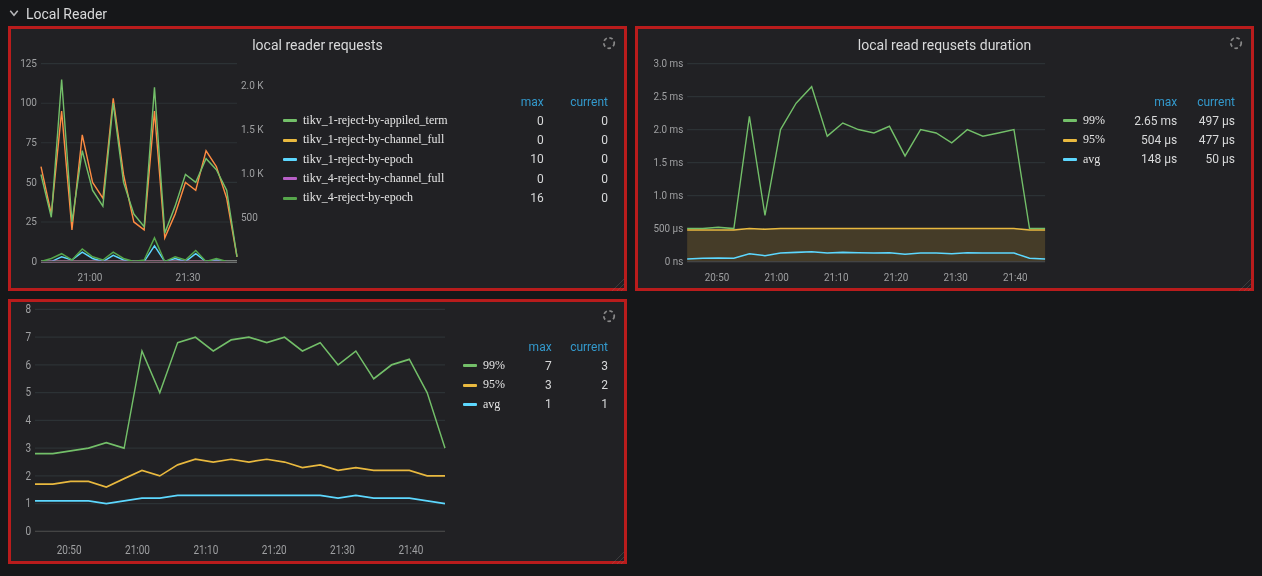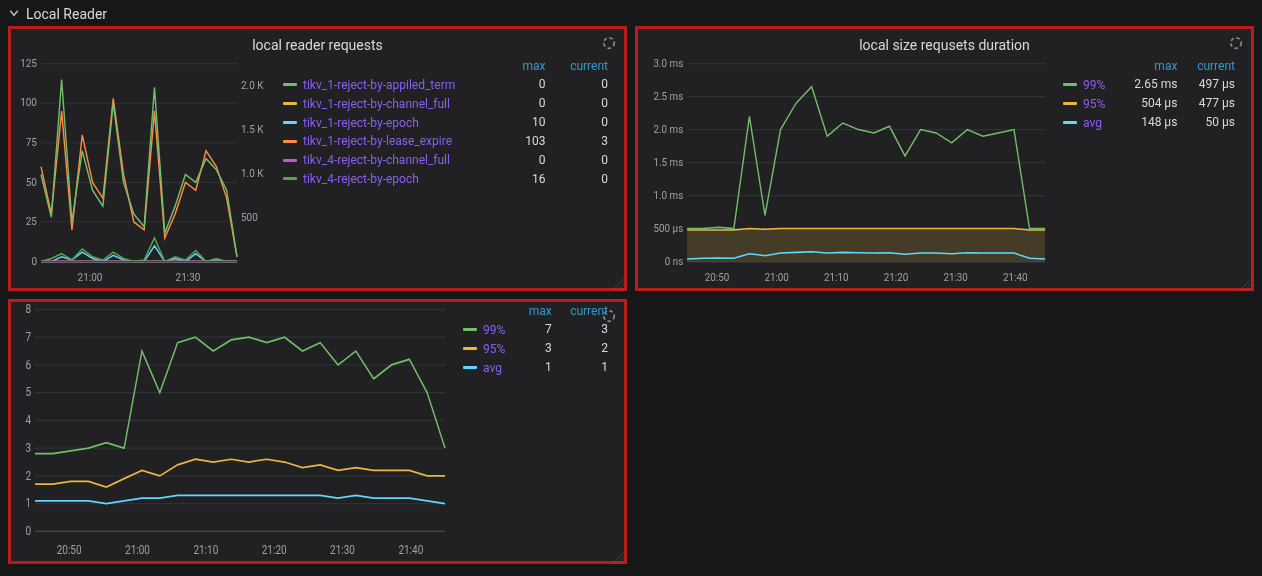--- a/index.html
+++ b/index.html
@@ -55,39 +55,40 @@
     opacity: .25;
   }
   .resize svg { width: 12px; height: 12px; }
   .panel-body { flex: 1; display: flex; min-height: 0; }
   .graph-area { flex: 1; position: relative; min-width: 0; }
   .graph-area svg { width: 100%; height: 100%; display: block; }
   .legend {
     font-size: 12px;
     padding: 0 10px 4px 6px;
     overflow: auto;
+    margin-top: 36px;
   }
   .legend table { width: 100%; border-collapse: collapse; }
   .legend th {
     text-align: right;
     color: #3399cc;
     font-weight: 400;
     padding: 2px 6px;
     cursor: pointer;
   }
   .legend td { padding: 2px 6px; white-space: nowrap; }
   .legend td.val { text-align: right; color: #d8d9da; }
   .legend .swatch {
     display: inline-block;
     width: 14px; height: 3px;
     vertical-align: middle;
     margin-right: 6px;
     border-radius: 1px;
   }
-  .legend .label { color: #8b5cf6; vertical-align: middle; }
+  .legend .label { color: #e5e5e5; vertical-align: middle; font-family: Liberation Serif, serif; }
   .legend-scroll {
     max-height: 195px;
     overflow-y: scroll;
     scrollbar-width: thin;
     scrollbar-color: #555 #212124;
   }
   .legend-scroll::-webkit-scrollbar { width: 6px; }
   .legend-scroll::-webkit-scrollbar-thumb { background: #555; }
   .axis-line { stroke: #444; stroke-width: 1; }
   .series { fill: none; stroke-width: 1.4; }
@@ -170,25 +171,20 @@
                 <td><span class="swatch" style="background:#e9b93f"></span><span class="label">tikv_1-reject-by-channel_full</span></td>
                 <td class="val">0</td>
                 <td class="val">0</td>
               </tr>
               <tr>
                 <td><span class="swatch" style="background:#5dd8ff"></span><span class="label">tikv_1-reject-by-epoch</span></td>
                 <td class="val">10</td>
                 <td class="val">0</td>
               </tr>
               <tr>
-                <td><span class="swatch" style="background:#ff8c42"></span><span class="label">tikv_1-reject-by-lease_expire</span></td>
-                <td class="val">103</td>
-                <td class="val">3</td>
-              </tr>
-              <tr>
                 <td><span class="swatch" style="background:#b85fc7"></span><span class="label">tikv_4-reject-by-channel_full</span></td>
                 <td class="val">0</td>
                 <td class="val">0</td>
               </tr>
               <tr>
                 <td><span class="swatch" style="background:#56a64b"></span><span class="label">tikv_4-reject-by-epoch</span></td>
                 <td class="val">16</td>
                 <td class="val">0</td>
               </tr>
             </tbody>
@@ -201,21 +197,21 @@
     <div class="loading">
       <svg viewBox="0 0 16 16">
           <circle cx="8" cy="8" r="6" fill="none" stroke="#888" stroke-width="2" stroke-dasharray="4 3"></circle>
         </svg>
     </div>
     <div class="resize">
       <svg viewBox="0 0 12 12">
           <path d="M12 0L0 12M12 5L5 12M12 9L9 12" stroke="#888" stroke-width="1"></path>
         </svg>
     </div>
-    <div class="panel-title">local size requsets duration</div>
+    <div class="panel-title">local read requsets duration</div>
     <div class="panel-body">
       <div class="graph-area" style="flex:1">
         <svg id="g1" viewBox="0 0 420 210" preserveAspectRatio="none">
             <line class="grid" x1="50" x2="414" y1="186" y2="186" stroke="#2c3235"></line>
             <text class="yaxis" x="46" y="189" text-anchor="end" fill="#9fa0a2" font-size="10">0 ns</text>
             <line class="grid" x1="50" x2="414" y1="156" y2="156" stroke="#2c3235"></line>
             <text class="yaxis" x="46" y="159" text-anchor="end" fill="#9fa0a2" font-size="10">500 µs</text>
             <line class="grid" x1="50" x2="414" y1="126.00000000000001" y2="126.00000000000001" stroke="#2c3235"></line>
             <text class="yaxis" x="46" y="129" text-anchor="end" fill="#9fa0a2" font-size="10">1.0 ms</text>
             <line class="grid" x1="50" x2="414" y1="96" y2="96" stroke="#2c3235"></line>

